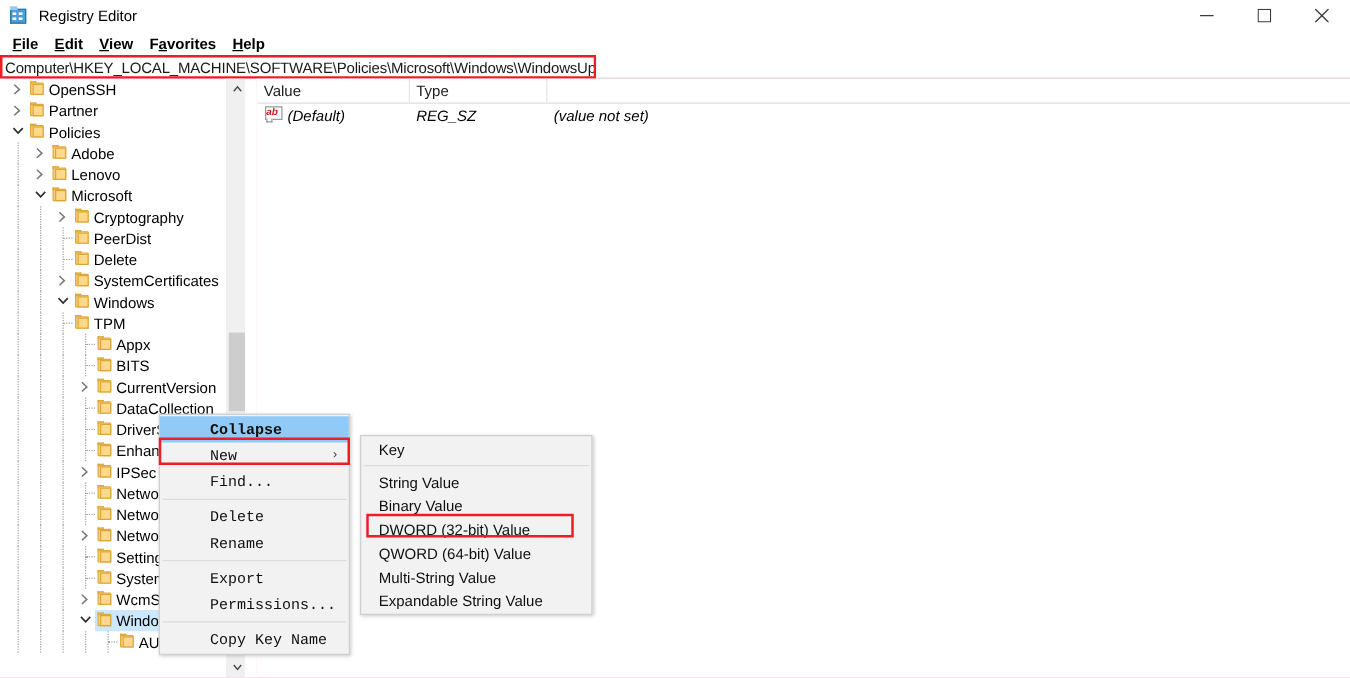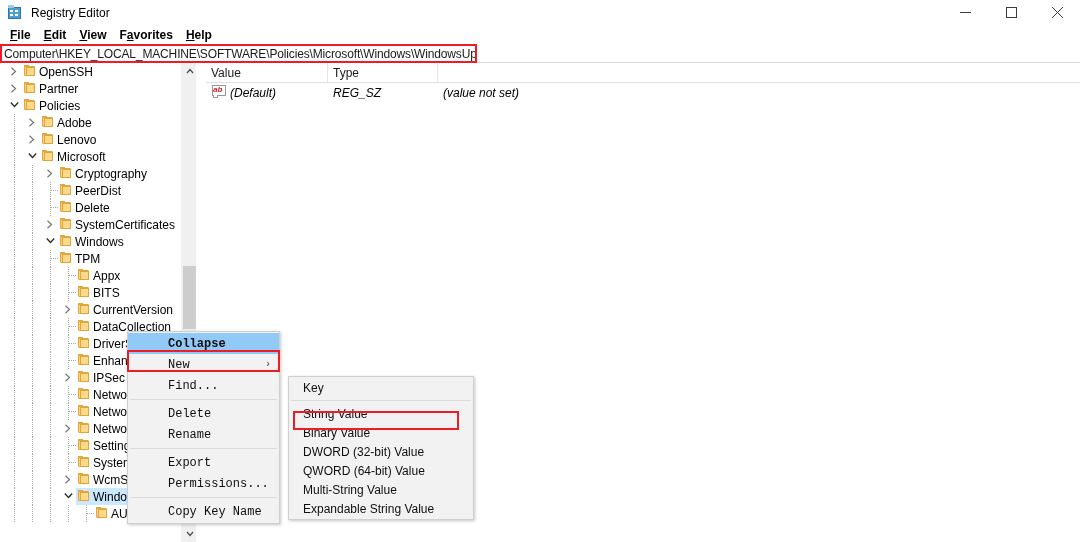--- a/index.html
+++ b/index.html
@@ -383,21 +383,20 @@
   .submenu {
     position: absolute;
     left: 288px; top: 348px;
     width: 186px;
     background: #f2f2f2;
     border: 1px solid #cfcfcf;
     box-shadow: 1px 1px 3px rgba(0,0,0,0.22);
     box-sizing: border-box;
     z-index: 45;
     padding: 1px 0;
-    margin-top: 28px;
   }
   .sub-item {
     height: 19px;
     display: flex;
     align-items: center;
     padding-left: 14px;
     font-size: 12px;
     color: #0f0f0f;
     box-sizing: border-box;
     white-space: nowrap;

